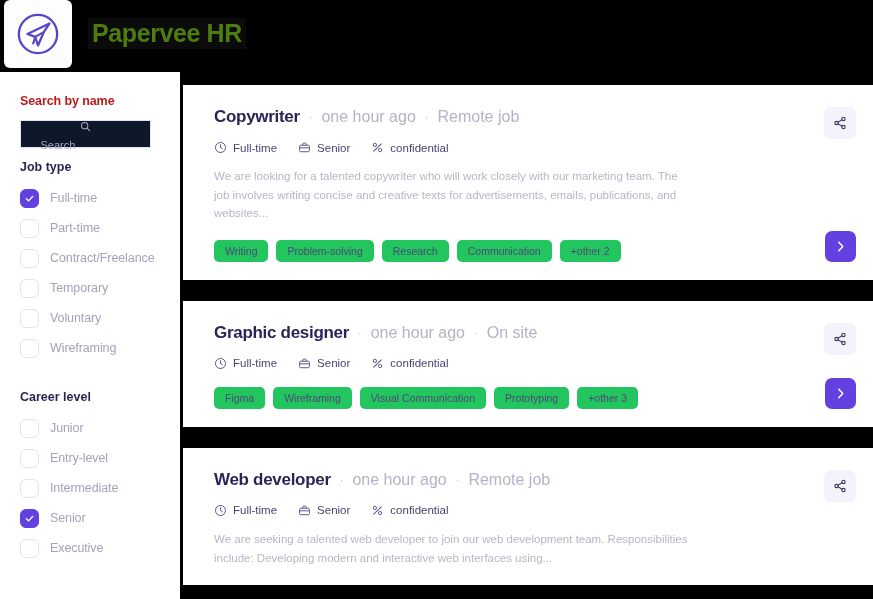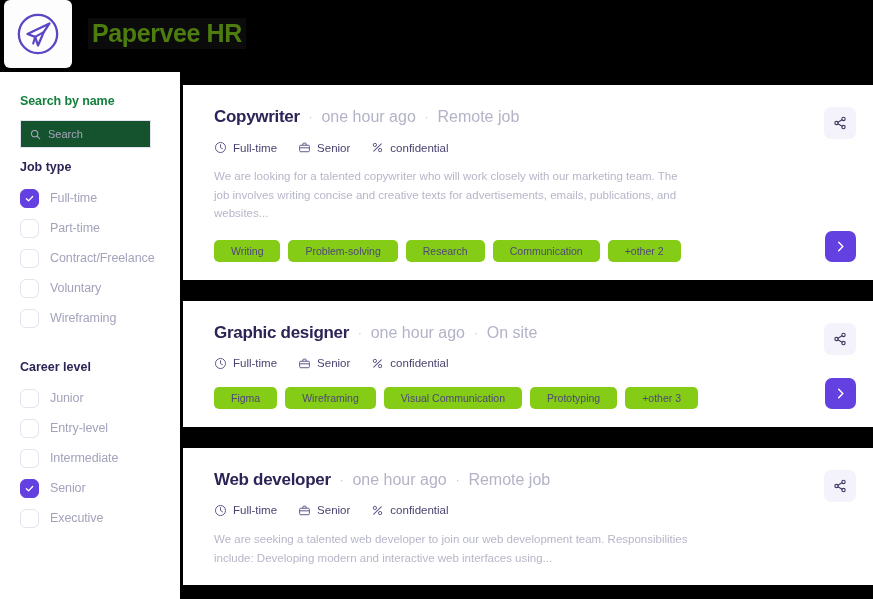--- a/index.html
+++ b/index.html
@@ -64,34 +64,35 @@
     position: absolute;
     left: 0; top: 72px;
     width: 180px;
     height: 527px;
     background: #ffffff;
     padding: 22px 20px 0 20px;
   }
   .side-title {
     font-size: 12.5px;
     font-weight: bold;
-    color: #15803d;
+    color: #b91c1c;
     letter-spacing: -0.1px;
     margin-bottom: 12px;
   }
   .search-box {
     width: 131px;
     height: 28px;
     border: 1px solid #e2e3ee;
     border-radius: 1px;
     display: flex;
     align-items: center;
     padding: 0 9px;
     gap: 7px;
-    background: #14532d;
+    background: #0f172a;
+    flex-direction: column;
   }
   .search-box input {
     border: none;
     outline: none;
     font-family: "Liberation Sans", sans-serif;
     font-size: 11px;
     color: #9a9ab2;
     width: 90px;
     background: transparent;
   }
@@ -183,24 +184,24 @@
   }
 
   .tags {
     display: flex;
     gap: 8px;
     margin-top: 17px;
     flex-wrap: wrap;
     width: 600px;
   }
   .tag {
-    background: #84cc16;
+    background: #22c55e;
     color: #4f4878;
     font-size: 10.5px;
-    padding: 5px 17px;
+    padding: 5px 11px;
     border-radius: 5px;
     white-space: nowrap;
   }
 
   .share-btn {
     position: absolute;
     right: 17px;
     top: 22px;
     width: 32px; height: 32px;
     border-radius: 7px;
@@ -278,20 +279,26 @@
         <span class="check-label">Part-time</span>
       </div>
 
       <div class="check-row">
         <span class="cbox">
           
         </span>
         <span class="check-label">Contract/Freelance</span>
       </div>
 
+      <div class="check-row">
+        <span class="cbox">
+          
+        </span>
+        <span class="check-label">Temporary</span>
+      </div>
 
       <div class="check-row">
         <span class="cbox">
           
         </span>
         <span class="check-label">Voluntary</span>
       </div>
 
       <div class="check-row">
         <span class="cbox">

